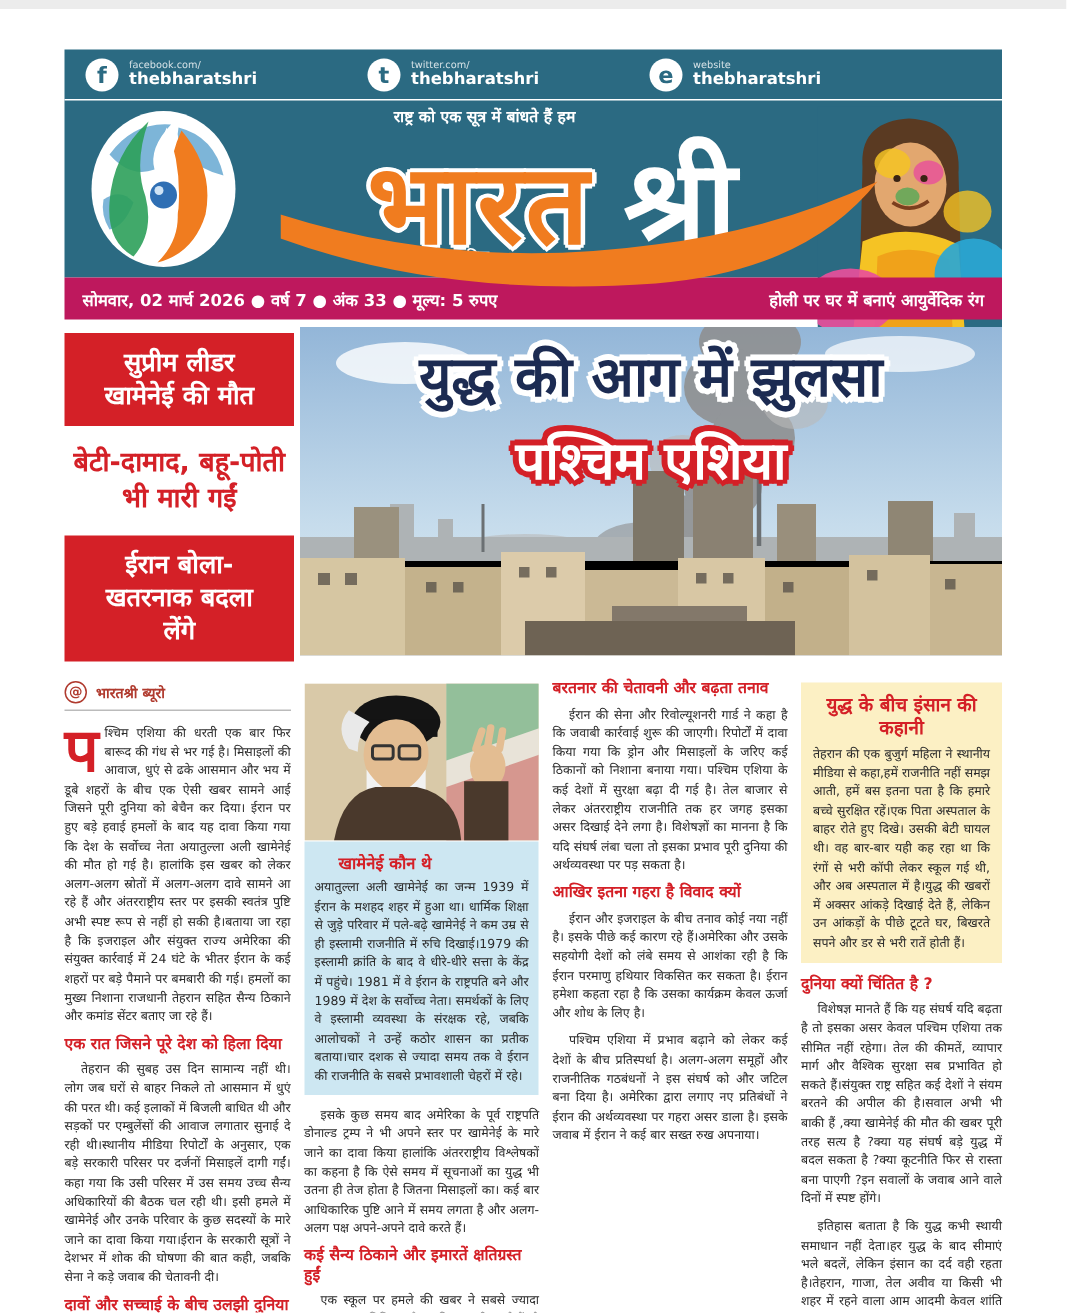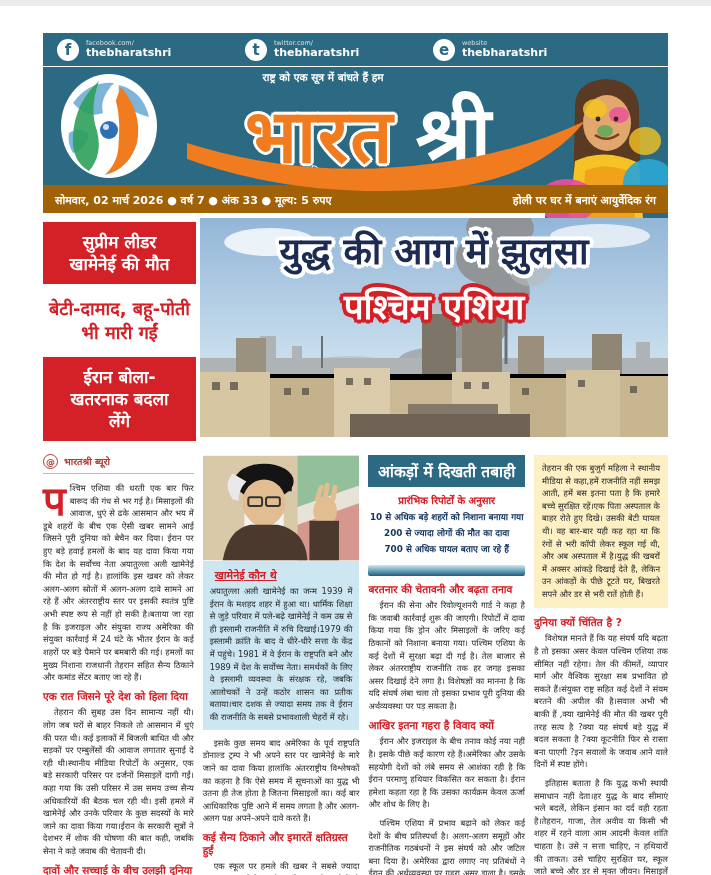--- a/index.html
+++ b/index.html
@@ -22,21 +22,21 @@
   .tagline{position:absolute;left:130px;top:3px;width:300px;text-align:center;color:#fff;font-size:10.5px;font-weight:bold;}
   .title{position:absolute;left:115px;top:12px;width:420px;text-align:center;white-space:nowrap;z-index:2;}
   .title-main{font-size:74px;font-weight:bold;color:#f07c1f;letter-spacing:2px;
     text-shadow:-2px -2px 0 #fff,2px -2px 0 #fff,-2px 2px 0 #fff,2px 2px 0 #fff,0 3px 0 #fff,0 -3px 0 #fff,3px 0 0 #fff,-3px 0 0 #fff;}
   .title-suffix{font-size:78px;font-weight:bold;color:#ffffff;margin-left:16px;}
   .subtitle{position:absolute;left:135px;top:97px;width:220px;text-align:center;color:#fff;font-size:9.5px;font-weight:bold;}
   .swoosh{position:absolute;left:187px;top:115px;width:400px;height:100px;z-index:4;pointer-events:none;}
   .girl{position:absolute;right:0;top:4px;width:123px;height:148px;overflow:hidden;}
 
   
-  .datebar{position:absolute;left:43px;top:185px;width:625px;height:28px;background:#a16207;color:#fff;
+  .datebar{position:absolute;left:43px;top:185px;width:625px;height:28px;background:#be185d;color:#fff;
     display:flex;justify-content:space-between;align-items:center;padding:0 12px;box-sizing:border-box;
     font-size:11px;font-weight:bold;z-index:3;}
 
   
   .sideheads{position:absolute;left:43px;top:222px;width:153px;display:flex;flex-direction:column;gap:9px;}
   .sidebox{text-align:center;font-weight:bold;line-height:1.3;padding:9px 19px;box-sizing:border-box;}
   .sidebox.red{background:#d42027;color:#ffffff;font-size:17px;}
   .sidebox.plain{background:#ffffff;color:#d42027;font-size:18px;padding:4px 0;}
 
   
@@ -53,21 +53,21 @@
   .byline{display:flex;align-items:center;gap:6px;color:#b03a2e;font-size:9.5px;font-weight:bold;margin:6px 0 4px;}
   .at{width:13px;height:13px;border:1px solid #b03a2e;border-radius:50%;display:flex;align-items:center;justify-content:center;font-size:9px;}
   .rule{border:0;border-top:1px solid #bbb;margin:0 0 8px;}
   p.body{font-size:8.3px;line-height:1.52;text-align:justify;margin:0 0 6px;color:#2a2a2a;text-indent:11px;}
   p.body.noind{text-indent:0;}
   h4.sub{color:#d42027;font-size:10.5px;font-weight:bold;margin:5px 0 4px;line-height:1.2;}
   .dropcap{float:left;color:#d42027;font-size:40px;line-height:.85;font-weight:bold;margin:2px 4px 0 0;}
 
   .photo{width:100%;height:106px;display:block;margin:7px 0 0;}
   .infobox{background:#cde7f2;padding:6px 7px;margin:0 0 7px;}
-  .infobox h3{color:#d42027;font-size:11px;margin:0 5px 3px;text-decoration:underline;}
+  .infobox h3{color:#d42027;font-size:11px;margin:0 16px 3px;}
   .infobox p{margin:0;}
 
   .statsbox{margin-top:7px;}
   .stats-head{background:#2b6a82;color:#fff;text-align:center;font-size:15.5px;font-weight:bold;padding:5px 0;}
   .stats-sub{color:#d42027;text-align:center;font-weight:bold;font-size:10px;margin:6px 0 5px;}
   .stat-line{color:#16355e;text-align:center;font-weight:bold;font-size:8.8px;margin:4px 0;line-height:1.35;}
   .divider{height:11px;background:linear-gradient(#cfe8f2 0%,#7fb3c8 40%,#1f5d79 100%);margin:9px 0 7px;border-radius:2px;}
 
   .storybox{background:#fcf0c4;padding:7px 8px;margin-top:7px;margin-bottom:8px;}
   .storybox h3{color:#d42027;text-align:center;font-size:12.5px;margin:0 0 4px;line-height:1.2;}
@@ -267,37 +267,30 @@
     <div class="infobox">
       <h3>खामेनेई कौन थे</h3>
       <p class="body noind">अयातुल्ला अली खामेनेई का जन्म 1939 में ईरान के मशहद शहर में हुआ था। धार्मिक शिक्षा से जुड़े परिवार में पले-बढ़े खामेनेई ने कम उम्र से ही इस्लामी राजनीति में रुचि दिखाई।1979 की इस्लामी क्रांति के बाद वे धीरे-धीरे सत्ता के केंद्र में पहुंचे। 1981 में वे ईरान के राष्ट्रपति बने और 1989 में देश के सर्वोच्च नेता। समर्थकों के लिए वे इस्लामी व्यवस्था के संरक्षक रहे, जबकि आलोचकों ने उन्हें कठोर शासन का प्रतीक बताया।चार दशक से ज्यादा समय तक वे ईरान की राजनीति के सबसे प्रभावशाली चेहरों में रहे।</p>
     </div>
     <p class="body">इसके कुछ समय बाद अमेरिका के पूर्व राष्ट्रपति डोनाल्ड ट्रम्प ने भी अपने स्तर पर खामेनेई के मारे जाने का दावा किया हालांकि अंतरराष्ट्रीय विश्लेषकों का कहना है कि ऐसे समय में सूचनाओं का युद्ध भी उतना ही तेज होता है जितना मिसाइलों का। कई बार आधिकारिक पुष्टि आने में समय लगता है और अलग-अलग पक्ष अपने-अपने दावे करते हैं।</p>
     <h4 class="sub">कई सैन्य ठिकाने और इमारतें क्षतिग्रस्त हुईं</h4>
     <p class="body">एक स्कूल पर हमले की खबर ने सबसे ज्यादा भावनात्मक प्रतिक्रिया पैदा की। स्थानीय स्रोतों ने छात्राओं के मारे जाने की बात कही, हालांकि इन आंकड़ों की भी स्वतंत्र पुष्टि जारी है। युद्ध में सबसे ज्यादा नुकसान हमेशा आम लोगों का होता है।</p>
   </div>
 
   <div class="c3">
-    <div class="statsbox">
-      <div class="stats-head">आंकड़ों में दिखती तबाही</div>
-      <div class="stats-sub">प्रारंभिक रिपोर्टों के अनुसार</div>
-      <div class="stat-line">10 से अधिक बड़े शहरों को निशाना बनाया गया</div>
-      <div class="stat-line">200 से ज्यादा लोगों की मौत का दावा</div>
-      <div class="stat-line">700 से अधिक घायल बताए जा रहे हैं</div>
-      <div class="divider"></div>
-    </div>
     <h4 class="sub">बरतनार की चेतावनी और बढ़ता तनाव</h4>
     <p class="body">ईरान की सेना और रिवोल्यूशनरी गार्ड ने कहा है कि जवाबी कार्रवाई शुरू की जाएगी। रिपोर्टों में दावा किया गया कि ड्रोन और मिसाइलों के जरिए कई ठिकानों को निशाना बनाया गया। पश्चिम एशिया के कई देशों में सुरक्षा बढ़ा दी गई है। तेल बाजार से लेकर अंतरराष्ट्रीय राजनीति तक हर जगह इसका असर दिखाई देने लगा है। विशेषज्ञों का मानना है कि यदि संघर्ष लंबा चला तो इसका प्रभाव पूरी दुनिया की अर्थव्यवस्था पर पड़ सकता है।</p>
     <h4 class="sub">आखिर इतना गहरा है विवाद क्यों</h4>
     <p class="body">ईरान और इजराइल के बीच तनाव कोई नया नहीं है। इसके पीछे कई कारण रहे हैं।अमेरिका और उसके सहयोगी देशों को लंबे समय से आशंका रही है कि ईरान परमाणु हथियार विकसित कर सकता है। ईरान हमेशा कहता रहा है कि उसका कार्यक्रम केवल ऊर्जा और शोध के लिए है।</p>
     <p class="body">पश्चिम एशिया में प्रभाव बढ़ाने को लेकर कई देशों के बीच प्रतिस्पर्धा है। अलग-अलग समूहों और राजनीतिक गठबंधनों ने इस संघर्ष को और जटिल बना दिया है। अमेरिका द्वारा लगाए नए प्रतिबंधों ने ईरान की अर्थव्यवस्था पर गहरा असर डाला है। इसके जवाब में ईरान ने कई बार सख्त रुख अपनाया।</p>
   </div>
 
   <div class="c4">
     <div class="storybox">
+      <h3>युद्ध के बीच इंसान की कहानी</h3>
       <p class="body noind">तेहरान की एक बुजुर्ग महिला ने स्थानीय मीडिया से कहा,हमें राजनीति नहीं समझ आती, हमें बस इतना पता है कि हमारे बच्चे सुरक्षित रहें।एक पिता अस्पताल के बाहर रोते हुए दिखे। उसकी बेटी घायल थी। वह बार-बार यही कह रहा था कि रंगों से भरी कॉपी लेकर स्कूल गई थी, और अब अस्पताल में है।युद्ध की खबरों में अक्सर आंकड़े दिखाई देते हैं, लेकिन उन आंकड़ों के पीछे टूटते घर, बिखरते सपने और डर से भरी रातें होती हैं।</p>
     </div>
     <h4 class="sub">दुनिया क्यों चिंतित है ?</h4>
     <p class="body">विशेषज्ञ मानते हैं कि यह संघर्ष यदि बढ़ता है तो इसका असर केवल पश्चिम एशिया तक सीमित नहीं रहेगा। तेल की कीमतें, व्यापार मार्ग और वैश्विक सुरक्षा सब प्रभावित हो सकते हैं।संयुक्त राष्ट्र सहित कई देशों ने संयम बरतने की अपील की है।सवाल अभी भी बाकी हैं ,क्या खामेनेई की मौत की खबर पूरी तरह सत्य है ?क्या यह संघर्ष बड़े युद्ध में बदल सकता है ?क्या कूटनीति फिर से रास्ता बना पाएगी ?इन सवालों के जवाब आने वाले दिनों में स्पष्ट होंगे।</p>
     <p class="body">इतिहास बताता है कि युद्ध कभी स्थायी समाधान नहीं देता।हर युद्ध के बाद सीमाएं भले बदलें, लेकिन इंसान का दर्द वही रहता है।तेहरान, गाजा, तेल अवीव या किसी भी शहर में रहने वाला आम आदमी केवल शांति चाहता है। उसे न सत्ता चाहिए, न हथियारों की ताकत। उसे चाहिए सुरक्षित घर, स्कूल जाते बच्चे और डर से मुक्त जीवन। मिसाइलें आसमान को चीर सकती हैं, लेकिन इंसान के दिल में बसे भय को नहीं मिटा सकतीं।शायद दुनिया को फिर याद करने की जरूरत है कि ताकत का सबसे बड़ा रूप विनाश नहीं, बल्कि शांति है।</p>
   </div>
 
 </div>
 
 </body></html>

